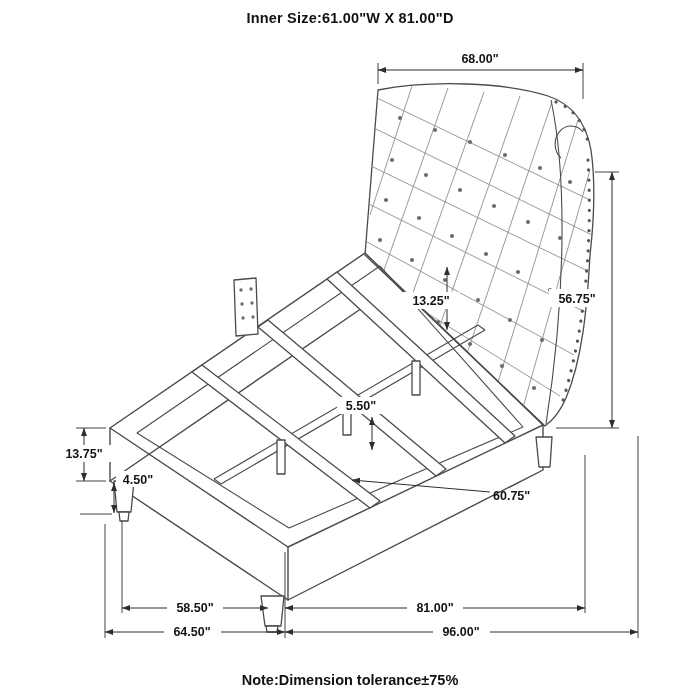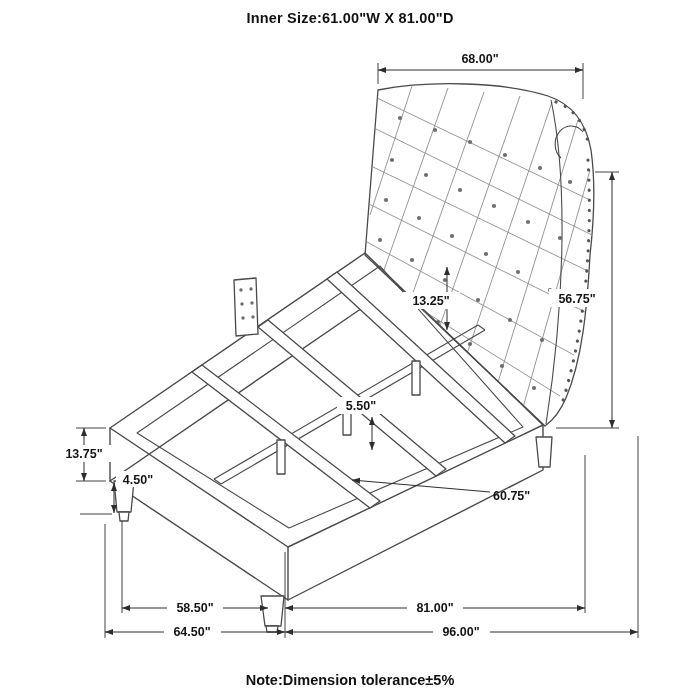--- a/index.html
+++ b/index.html
@@ -182,14 +182,14 @@
       <text x="84" y="458" text-anchor="middle">13.75"</text>
       <text x="138" y="484" text-anchor="middle">4.50"</text>
       <text x="493" y="500" text-anchor="start">60.75"</text>
       <text x="195" y="612" text-anchor="middle">58.50"</text>
       <text x="435" y="612" text-anchor="middle">81.00"</text>
       <text x="192" y="636" text-anchor="middle">64.50"</text>
       <text x="461" y="636" text-anchor="middle">96.00"</text>
     </g>
   </svg>
 
-  <div class="note">Note:Dimension tolerance±5%</div>
+  <div class="note">Note:Dimension tolerance±75%</div>
 </div>
 
 </body></html>

